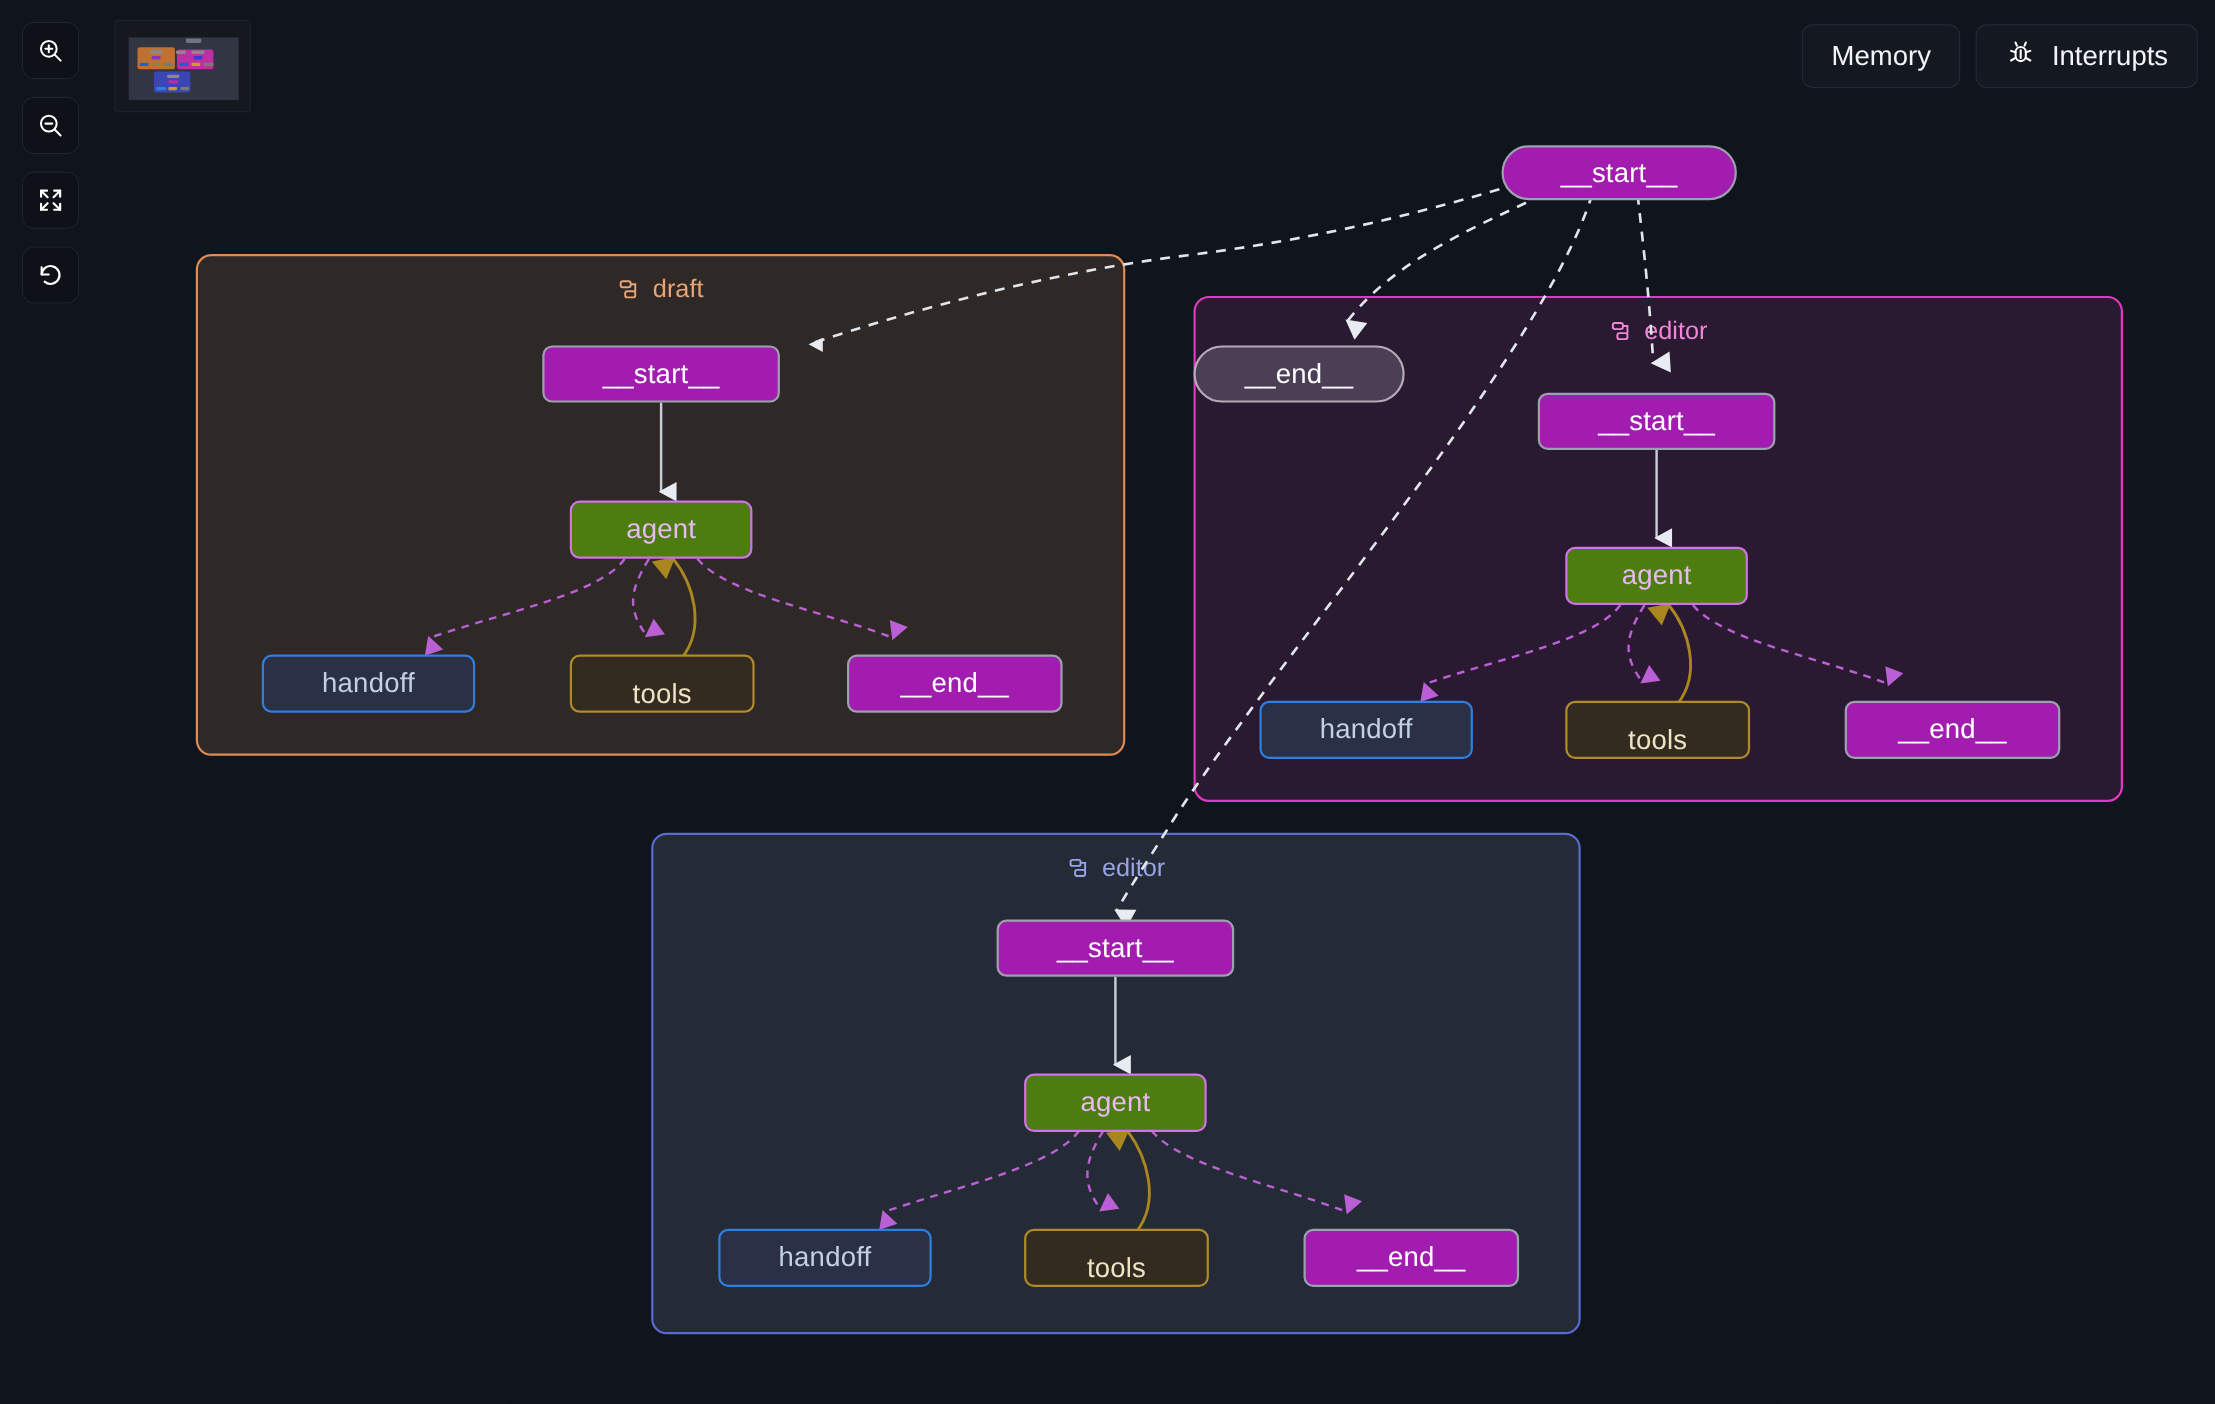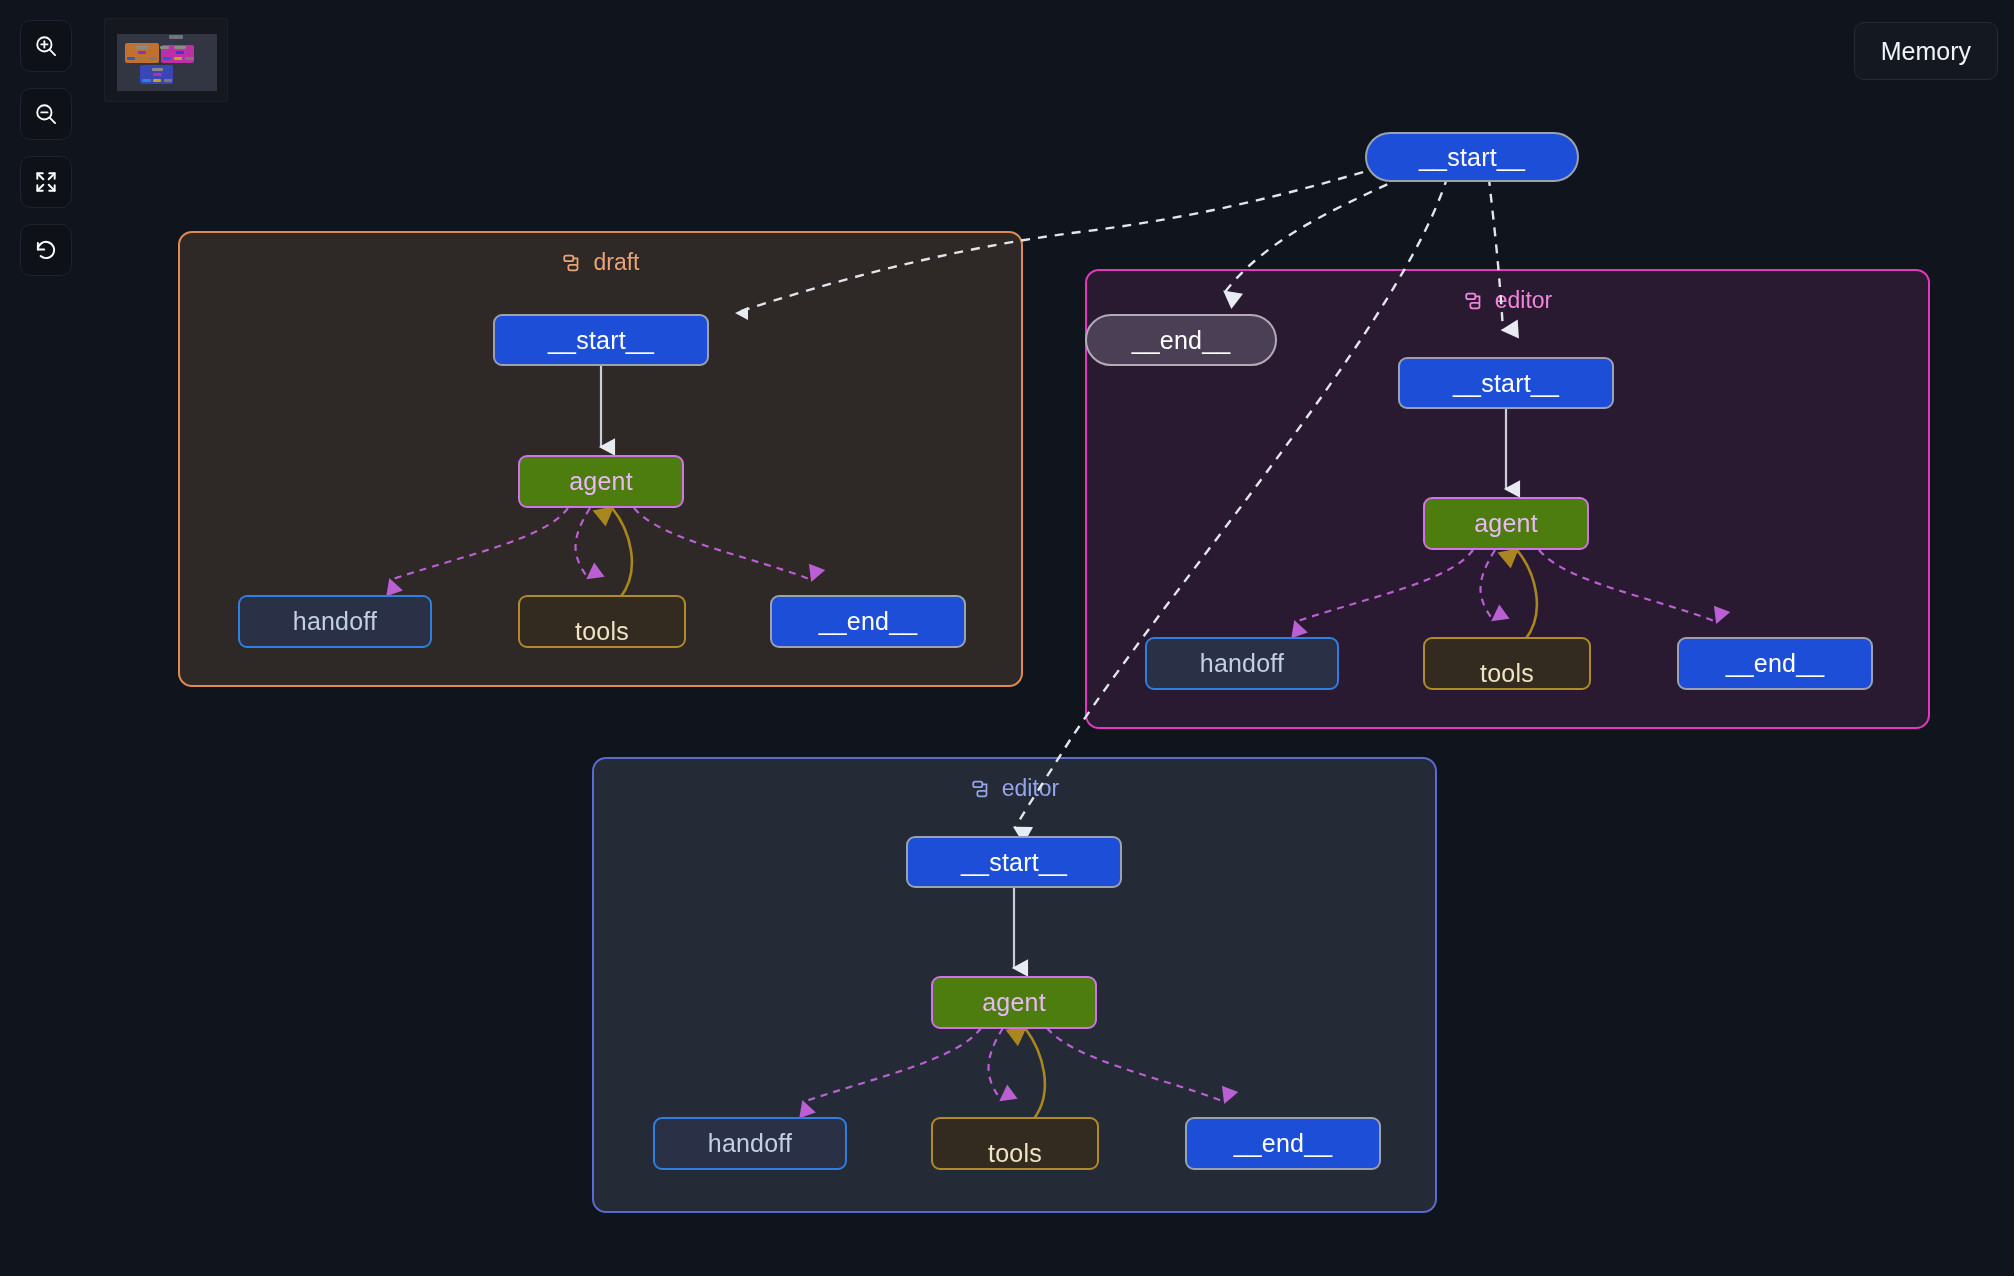--- a/index.html
+++ b/index.html
@@ -60,21 +60,21 @@
   
   .node {
     position: absolute;
     display: flex; align-items: center; justify-content: center;
     border-width: 2px; border-style: solid; border-radius: 9px;
     font-size: 25px; letter-spacing: .2px;
     cursor: pointer; z-index: 20;
   }
   .node.pill { border-radius: 999px; }
 
-  .n-terminal { background: #1d4ed8; border-color: #9ba2ad; color: #ffffff; }
+  .n-terminal { background: #a21caf; border-color: #9ba2ad; color: #ffffff; }
   .n-terminal-alt { background: #4b3f55; border-color: #b5aab8; color: #ffffff; }
   .n-agent { background: #4d7c0f; border-color: #d072e8; color: #e9b9f5; justify-content: center; }
   .n-handoff { background: #2a3045; border-color: #2f7fe0; color: #c2cfe4; }
   .n-tools { background: #332b20; border-color: #b08b28; color: #f0e3c2; align-items: flex-end; }
 
   svg.edges { position: absolute; left: 0; top: 0; width: 2014px; height: 1276px; z-index: 10; pointer-events: none; }
 </style>
 </head>
 <body>
 
@@ -188,20 +188,35 @@
         <div class="mm-bar" style="left:13px;top:14px;width:8px;height:3px;background:#c8a21e;"></div>
         <div class="mm-bar" style="left:24px;top:14px;width:8px;height:3px;background:#7a7a7a;"></div>
       </div>
     </div>
   </div>
 
   <div class="topright">
     <div class="tr-btn">
       <span>Memory</span>
     </div>
+    <div class="tr-btn">
+      <span>
+        <svg width="28" height="28" viewBox="0 0 24 24" fill="none" stroke="#ffffff" stroke-width="1.6" stroke-linecap="round">
+          <path d="M9 6.5 L8 4"></path>
+            <path d="M15 6.5 L16 4"></path>
+          <rect x="8" y="7.5" width="8" height="11" rx="4"></rect>
+          <line x1="12" y1="10" x2="12" y2="16"></line>
+          <line x1="4.5" y1="10.5" x2="8" y2="11.5"></line>
+            <line x1="19.5" y1="10.5" x2="16" y2="11.5"></line>
+          <line x1="4.5" y1="18" x2="8" y2="16"></line>
+            <line x1="19.5" y1="18" x2="16" y2="16"></line>
+        </svg>
+      </span>
+      <span>Interrupts</span>
+    </div>
   </div>
 
   <div class="subgraph" style="left:178px; top:231px; width:845px; height:456px; border-color:#e08b51; background:#2e2826;">
     <div class="sg-label" style="color:#e8a478;">
       <span>
         <svg width="22" height="22" viewBox="0 0 24 24" fill="none" stroke="#e8a478" stroke-width="1.9">
           <rect x="3.5" y="4" width="10" height="6" rx="2.2"></rect>
           <rect x="8" y="14" width="10" height="6" rx="2.2"></rect>
           <path d="M13.5 7 H18 V14" stroke-linecap="round"></path>
         </svg>

